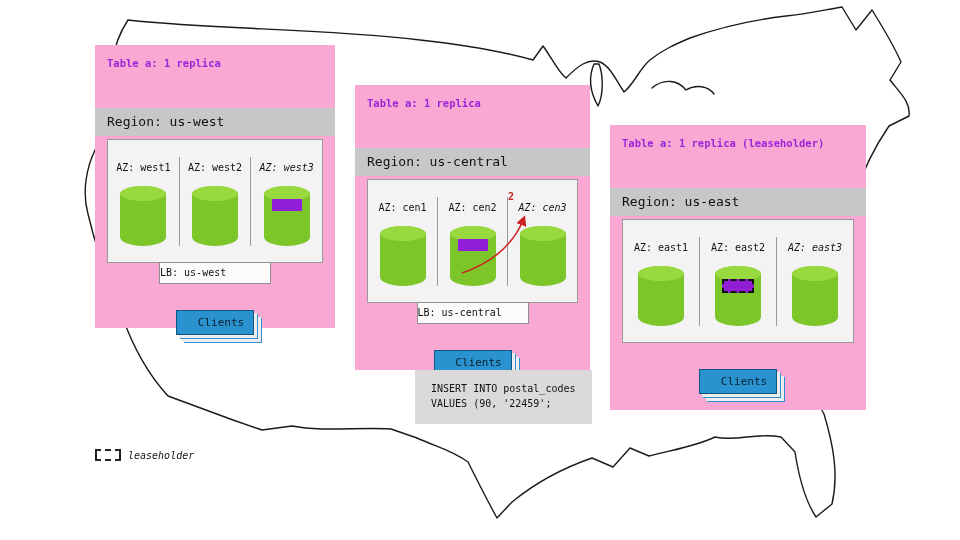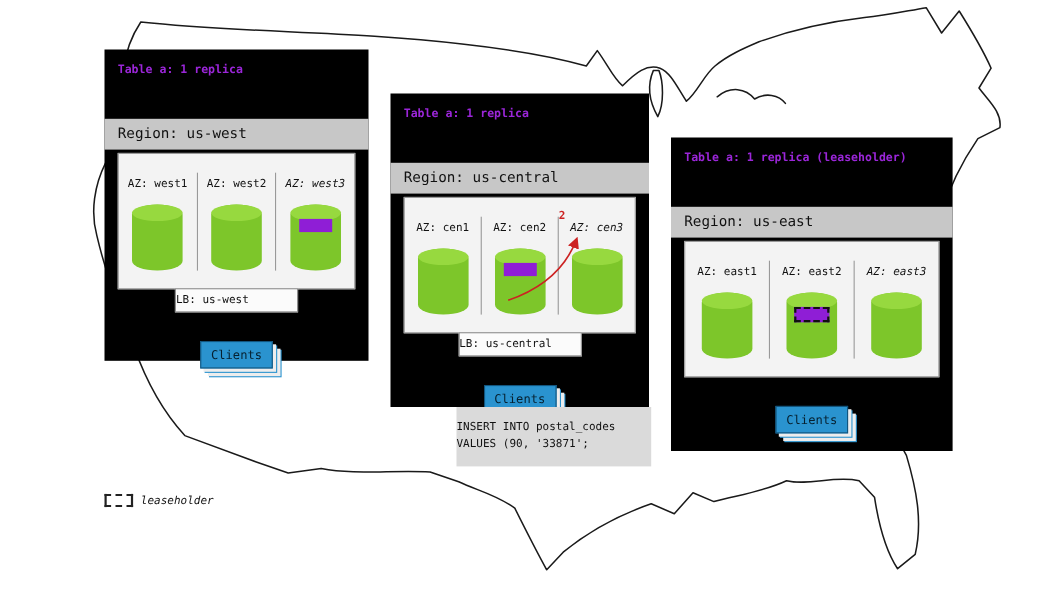--- a/index.html
+++ b/index.html
@@ -6,21 +6,21 @@
   body {
     width:960px; height:540px; position:relative; overflow:hidden;
     background:#ffffff;
     font-family:"DejaVu Sans Mono","Liberation Mono",monospace;
     color:#111;
   }
   svg.map { position:absolute; left:0; top:0; z-index:1; }
   svg.overlay { position:absolute; left:0; top:0; z-index:30; pointer-events:none; }
 
   .panel {
-    position:absolute; z-index:10; background:#000000;
+    position:absolute; z-index:10; background:#f9a8d4;
   }
   .table-label {
     height:34px; line-height:36px; padding-left:12px;
     font-size:10.5px; font-weight:bold;
     color: var(--table-label-purple,#9b26d9);
     white-space:nowrap;
   }
   .region-band {
     height:28px; line-height:28px; padding-left:12px;
     background:#c7c7c7; font-size:13px; white-space:nowrap;margin-top:29px;
@@ -56,25 +56,26 @@
   .clients {
     width:64px; height:23px; margin:26px auto 0; line-height:23px;
     background: var(--clients-blue,#2a93cf);
     border:1px solid #12557e; color:#06202f;
     font-size:11px; text-align:center; cursor:pointer;
     box-shadow:
       3px 3px 0 0 #ededed,
       4px 4px 0 0 var(--clients-blue,#2a93cf),
       7px 7px 0 0 #ededed,
       8px 8px 0 0 var(--clients-blue,#2a93cf);
+    padding-left: 12px;
   }
   .sql-box {
     position:absolute; left:415px; top:370px; width:177px; height:54px;
     z-index:10; background:#dadada; box-sizing:border-box;
-    padding:11px 0; font-size:10px; line-height:15px; white-space:nowrap;
+    padding:11px 16px; font-size:10px; line-height:15px; white-space:nowrap;
   }
   .arrow-label {
     position:absolute; left:508px; top:191px; z-index:31;
     font-size:10px; font-weight:bold; color: var(--arrow-red,#cc2222);
   }
   .legend {
     position:absolute; left:95px; top:449px; z-index:10;
     display:flex; align-items:center; gap:7px;
   }
   .legend-swatch {
@@ -206,21 +207,21 @@
     <div class="az">
       <div class="az-label">AZ: east3</div>
       <div class="cyl"></div>
     </div>
   </div>
   <div class="clients">Clients</div>
 </div>
 
 <div class="sql-box">
   <div>INSERT INTO postal_codes</div>
-  <div>VALUES (90, '33871';</div>
+  <div>VALUES (90, '22459';</div>
 </div>
 
 <svg class="overlay" width="960" height="540" viewBox="0 0 960 540">
   <defs>
     <marker id="arrowhead" markerWidth="7" markerHeight="7" refX="5" refY="3.5" orient="auto">
       <path d="M0,0 L7,3.5 L0,7 Z" style="fill:var(--arrow-red,#cc2222)"></path>
     </marker>
   </defs>
   <path d="M 462 273 C 494 262, 514 244, 524 218" fill="none" style="stroke:var(--arrow-red,#cc2222)" stroke-width="1.5" marker-end="url(#arrowhead)"></path>
 </svg>

